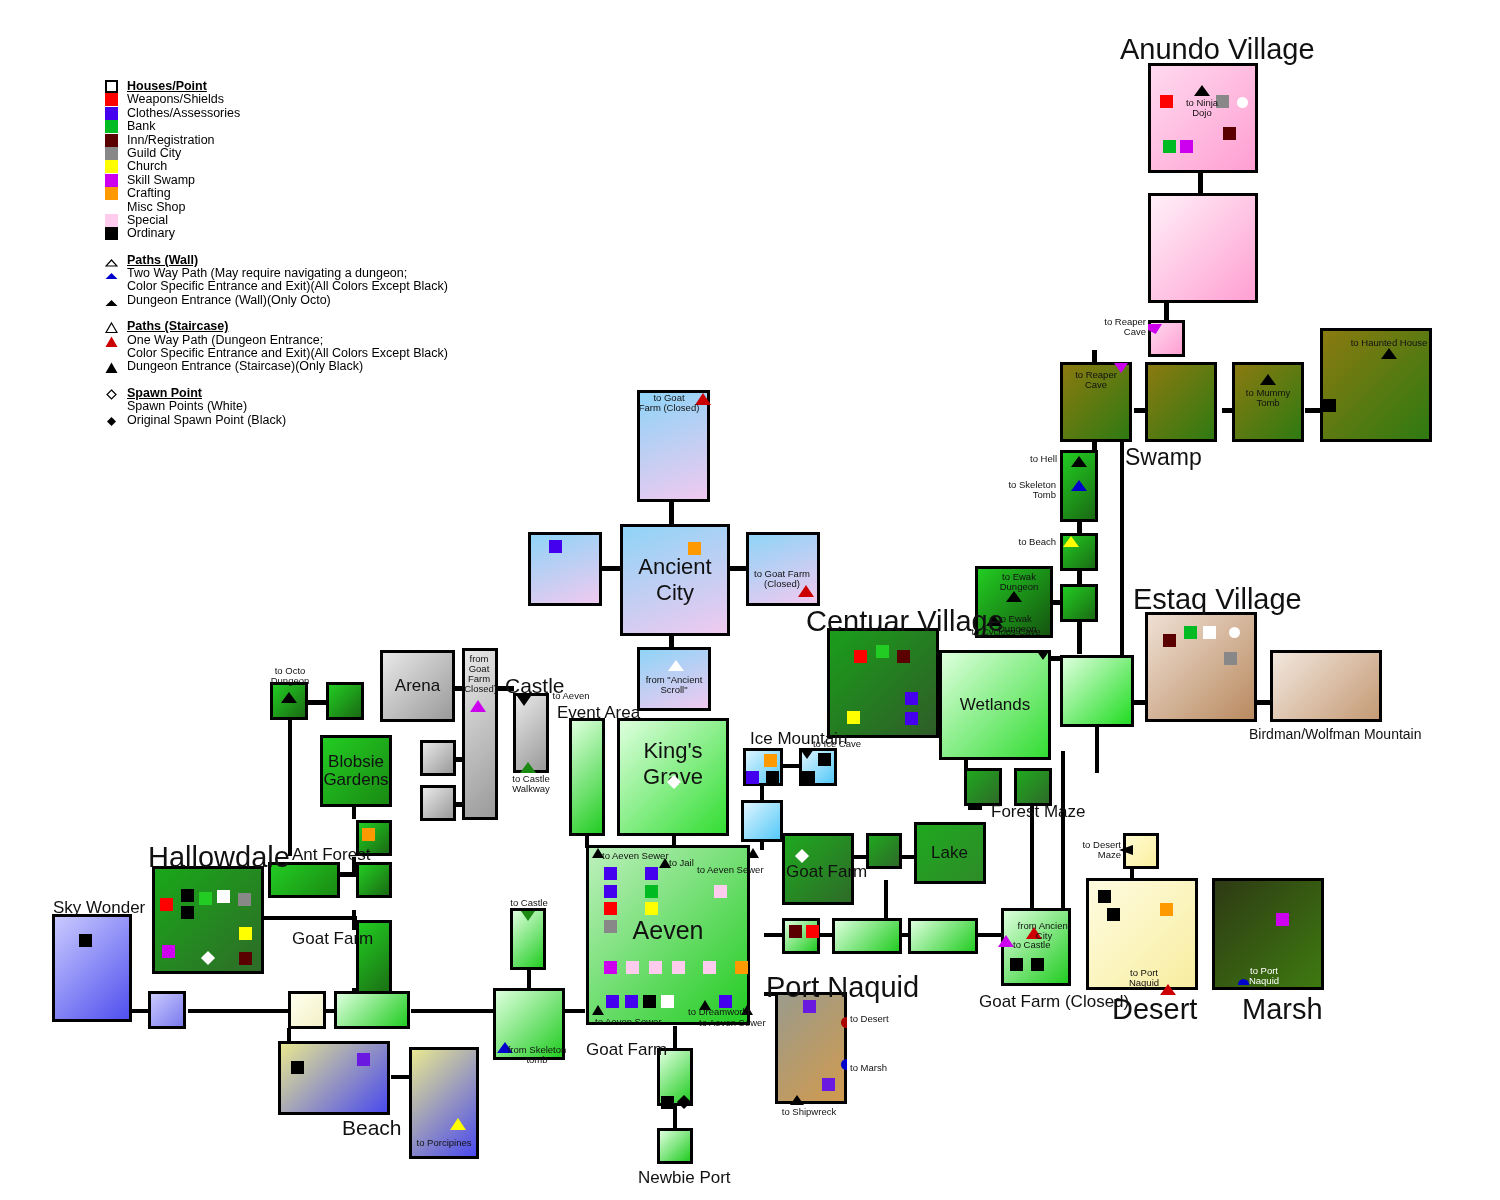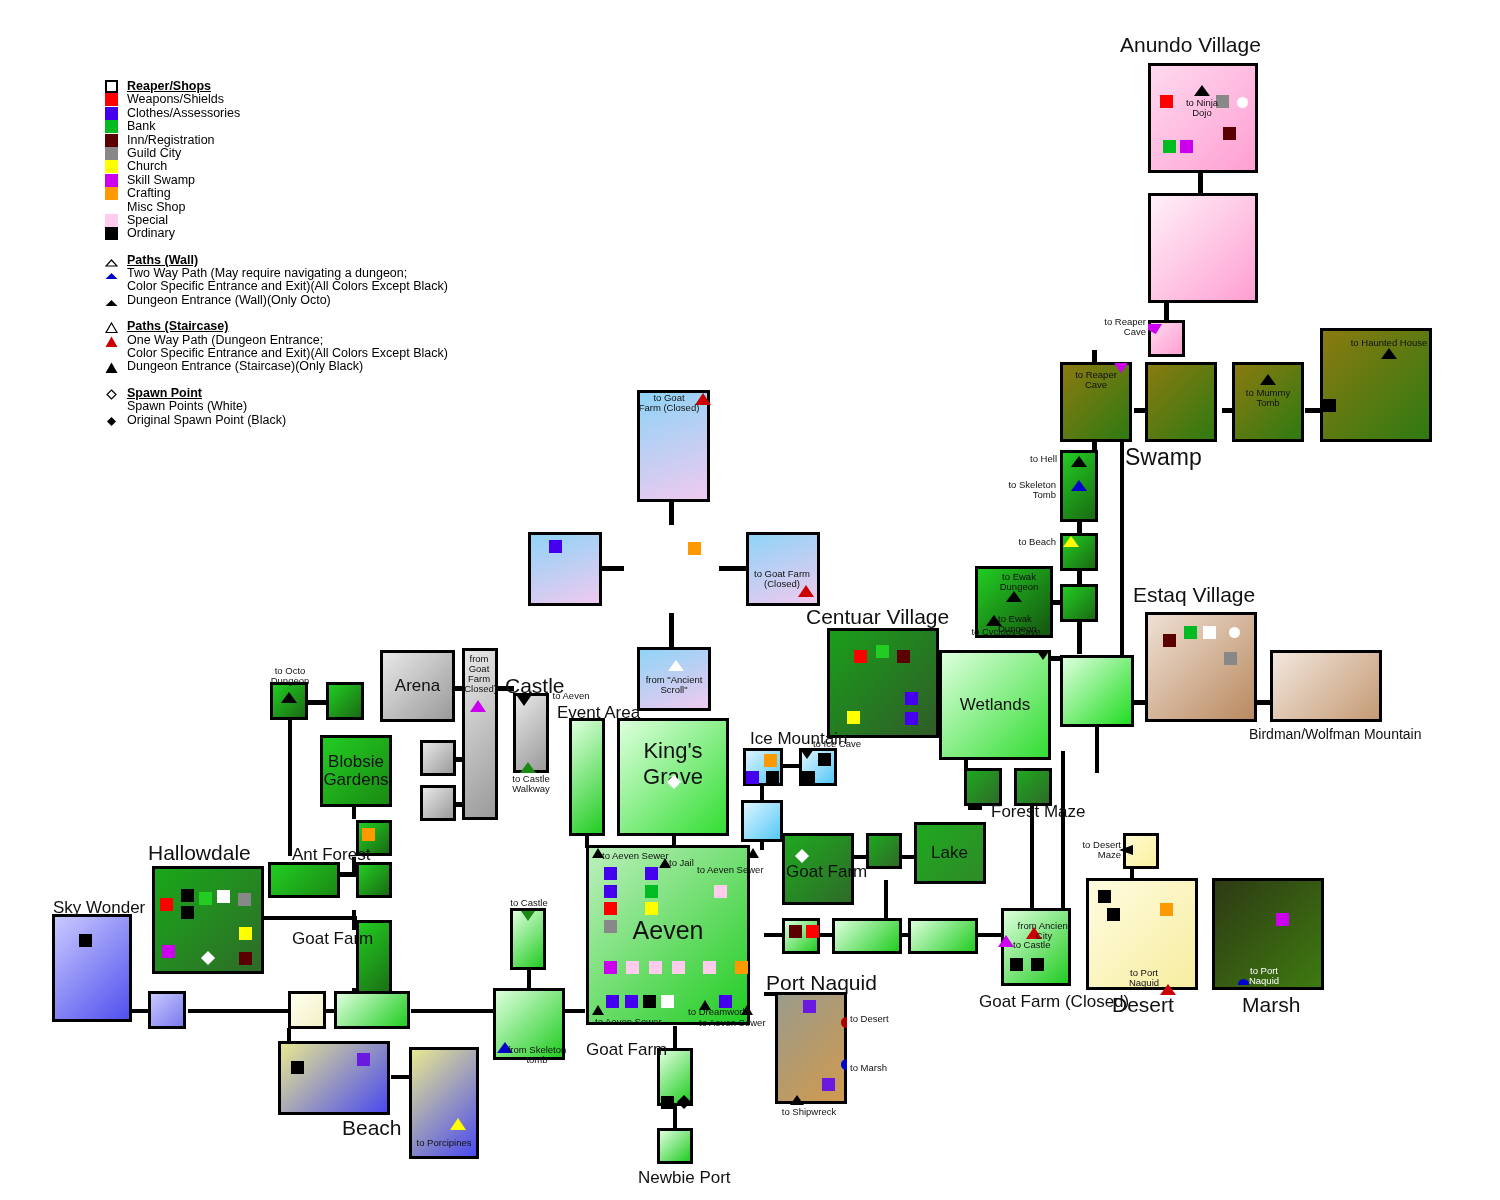--- a/index.html
+++ b/index.html
@@ -17,21 +17,21 @@
   .sq{position:absolute;width:13px;height:13px;z-index:5;}
   .dot{position:absolute;width:11px;height:11px;border-radius:50%;z-index:5;}
   .diamond{position:absolute;width:10px;height:10px;transform:rotate(45deg);z-index:5;}
   .tri{position:absolute;width:0;height:0;border-left:8px solid transparent;
        border-right:8px solid transparent;z-index:5;}
   .tri.sm{border-left-width:6px;border-right-width:6px;}
   .half{position:absolute;width:14px;height:10px;z-index:5;}
 
   
   .caption{position:absolute;z-index:6;color:#111;white-space:nowrap;}
-  .bigname{font-size:21px;}
+  .bigname{font-size:29px;}
   .medname{font-size:17px;}
   .tiny{font-size:9.5px;line-height:10px;text-align:center;z-index:7;}
   .tinyl{font-size:9.5px;line-height:10px;text-align:right;z-index:7;}
   .tinyr{font-size:9.5px;line-height:10px;text-align:left;z-index:7;}
 
   
   #key{position:absolute;left:100px;top:80px;width:370px;z-index:20;}
   #key h1{font-size:23px;margin:0 0 14px 22px;text-decoration:underline;font-weight:bold;}
   .krow{display:flex;align-items:flex-start;margin:0;height:13.4px;}
   .kswatch{width:13px;height:13px;margin-right:9px;margin-left:5px;flex:0 0 13px;}
@@ -43,21 +43,21 @@
 </style>
 </head>
 <body>
 
 <div id="map">
 
   <div id="key">
 
     <div class="krow">
       <div class="kswatch" style="background:#fff;border:2px solid #000;box-sizing:border-box"></div>
-      <div class="ktext hd">Reaper/Shops</div>
+      <div class="ktext hd">Houses/Point</div>
     </div>
     <div class="krow">
       <div class="kswatch" style="background:#ff0000"></div>
       <div class="ktext">Weapons/Shields</div>
     </div>
     <div class="krow">
       <div class="kswatch" style="background:#4400ee"></div>
       <div class="ktext">Clothes/Assessories</div>
     </div>
     <div class="krow">
@@ -268,20 +268,23 @@
   <div class="room" style="left:1060px;top:450px;width:38px;height:72px;background:linear-gradient(135deg,#22cc22,#1a6b13)"></div>
   <div class="room" style="left:1060px;top:533px;width:38px;height:38px;background:linear-gradient(135deg,#22cc22,#1a6b13)"></div>
   <div class="room" style="left:1060px;top:584px;width:38px;height:38px;background:linear-gradient(135deg,#22cc22,#1a6b13)"></div>
   <div class="room" style="left:975px;top:566px;width:78px;height:72px;background:linear-gradient(135deg,#22cc22,#15550f)"></div>
   <div class="room" style="left:1060px;top:655px;width:74px;height:72px;background:linear-gradient(135deg,#ddffdd,#22dd22)"></div>
 
   <div class="room" style="left:1145px;top:612px;width:112px;height:110px;background:linear-gradient(135deg,#efe0d4,#b98a60)"></div>
   <div class="room" style="left:1270px;top:650px;width:112px;height:72px;background:linear-gradient(135deg,#f2e7dd,#c49a74)"></div>
 
   <div class="room" style="left:637px;top:390px;width:73px;height:112px;background:linear-gradient(160deg,#8fd4f7,#f0c9ef)"></div>
+  <div class="room" style="left:620px;top:524px;width:110px;height:112px;background:linear-gradient(160deg,#8fd4f7,#f0c9ef)">
+    <div class="rlabel" style="font-size:22px">Ancient City</div>
+  </div>
   <div class="room" style="left:528px;top:532px;width:74px;height:74px;background:linear-gradient(160deg,#8fd4f7,#f0c9ef)"></div>
   <div class="room" style="left:746px;top:532px;width:74px;height:74px;background:linear-gradient(160deg,#8fd4f7,#f0c9ef)"></div>
   <div class="room" style="left:637px;top:647px;width:74px;height:64px;background:linear-gradient(160deg,#8fd4f7,#f0c9ef)"></div>
 
   <div class="room" style="left:827px;top:628px;width:112px;height:110px;background:linear-gradient(135deg,#1a9e1a,#2f5c28)"></div>
   <div class="room" style="left:939px;top:650px;width:112px;height:110px;background:linear-gradient(135deg,#ddffdd,#33dd33)">
     <div class="rlabel">Wetlands</div>
   </div>
 
   <div class="room" style="left:380px;top:650px;width:75px;height:72px;background:linear-gradient(135deg,#e8e8e8,#9a9a9a)">

